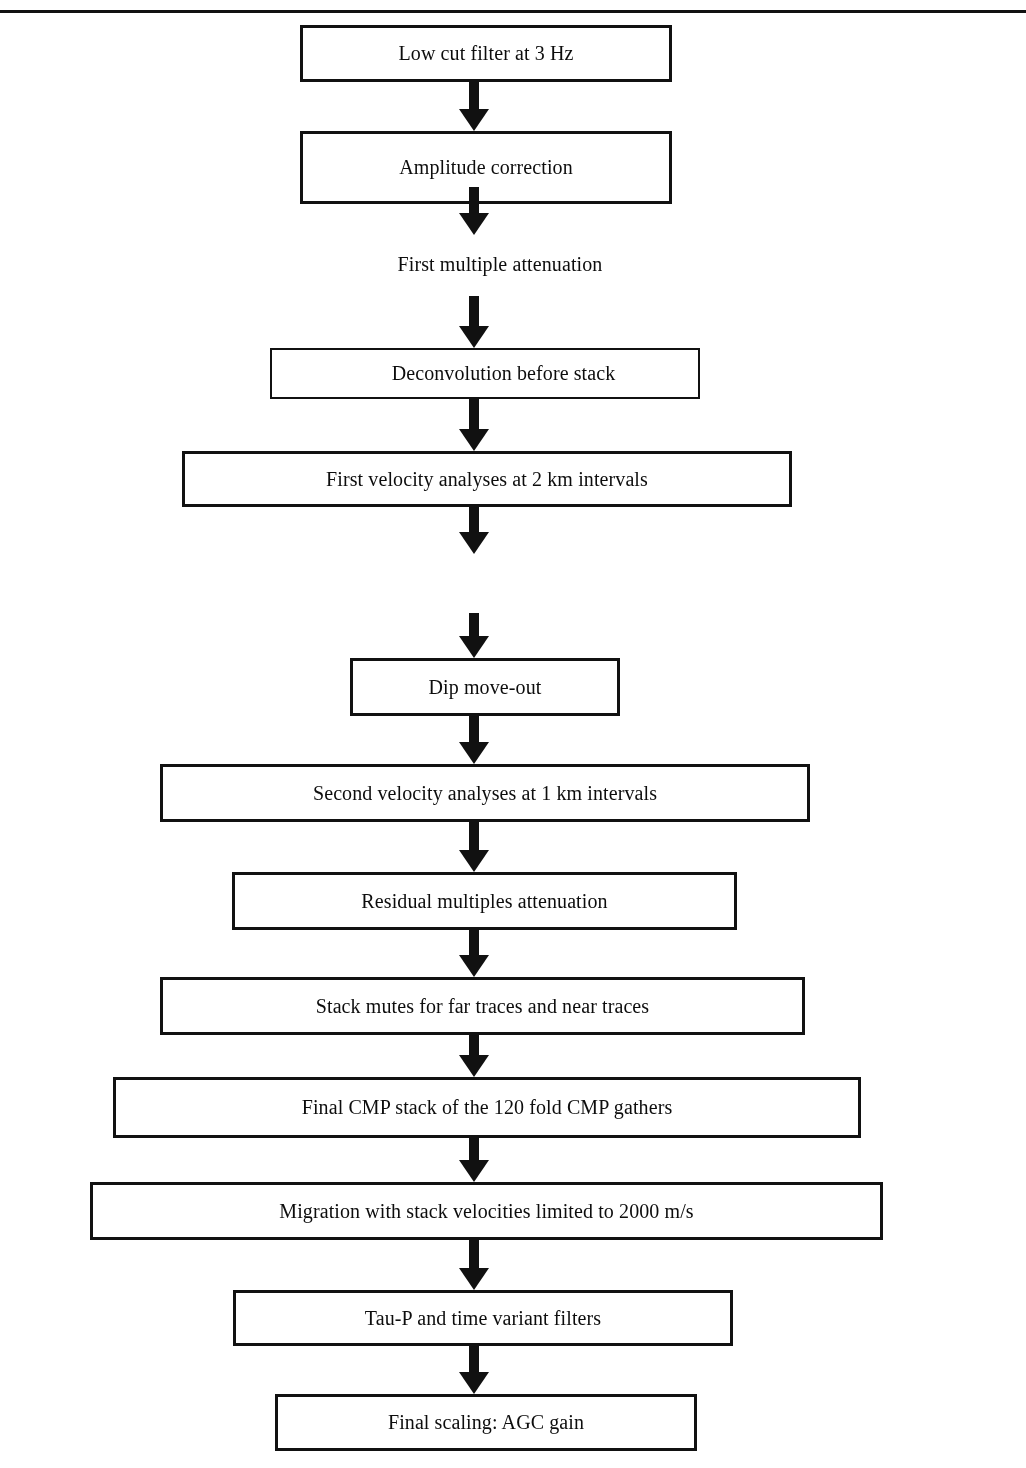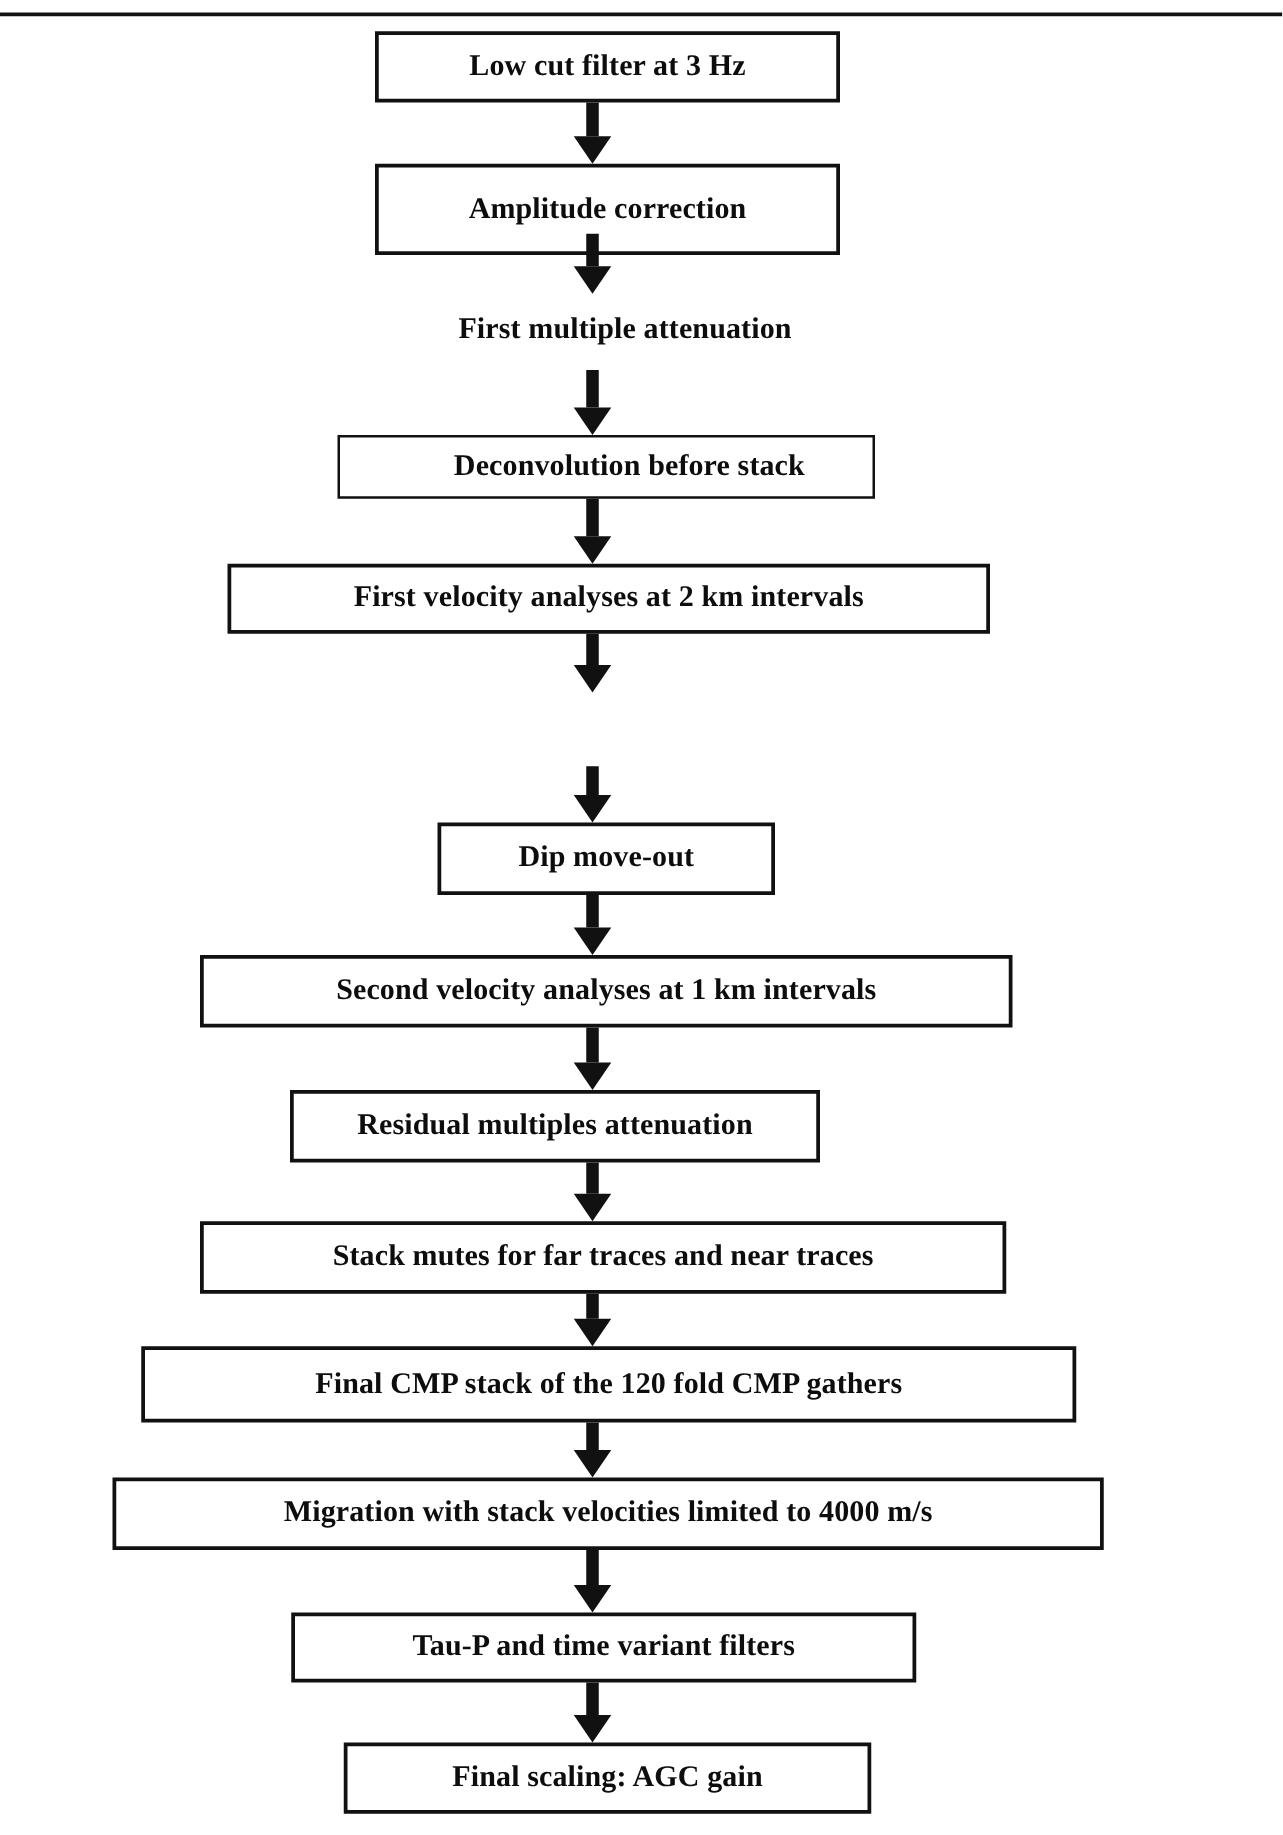--- a/index.html
+++ b/index.html
@@ -35,22 +35,22 @@
     display: flex;
     align-items: center;
     justify-content: center;
     text-align: center;
   }
   .node.thin {
     border-width: 2px;
     padding-left: 37px;
   }
   .node-label {
-    font-weight: bold;
-    font-size: 24px;
+    font-weight: normal;
+    font-size: 20px;
     line-height: 1.05;
     color: #0d0d0d;
     letter-spacing: 0.1px;
     white-space: nowrap;
   }
 
   
   .node.plain {
     border: none;
     background: transparent;
@@ -107,34 +107,34 @@
 
 
   <div class="node" style="left:350px; top:658px; width:270px; height:58px;">
     <span class="node-label">Dip move-out</span>
   </div>
 
   <div class="node" style="left:160px; top:764px; width:650px; height:58px;">
     <span class="node-label">Second velocity analyses at 1 km intervals</span>
   </div>
 
-  <div class="node" style="left:232px; top:872px; width:424px; height:58px;">
+  <div class="node" style="left:232px; top:872px; width:505px; height:58px;">
     <span class="node-label">Residual multiples attenuation</span>
   </div>
 
   <div class="node" style="left:160px; top:977px; width:645px; height:58px;">
     <span class="node-label">Stack mutes for far traces and near traces</span>
   </div>
 
   <div class="node" style="left:113px; top:1077px; width:748px; height:61px;">
     <span class="node-label">Final CMP stack of the 120 fold CMP gathers</span>
   </div>
 
   <div class="node" style="left:90px; top:1182px; width:793px; height:58px;">
-    <span class="node-label">Migration with stack velocities limited to 4000 m/s</span>
+    <span class="node-label">Migration with stack velocities limited to 2000 m/s</span>
   </div>
 
   <div class="node" style="left:233px; top:1290px; width:500px; height:56px;">
     <span class="node-label">Tau-P and time variant filters</span>
   </div>
 
   <div class="node" style="left:275px; top:1394px; width:422px; height:57px;">
     <span class="node-label">Final scaling: AGC gain</span>
   </div>
 

